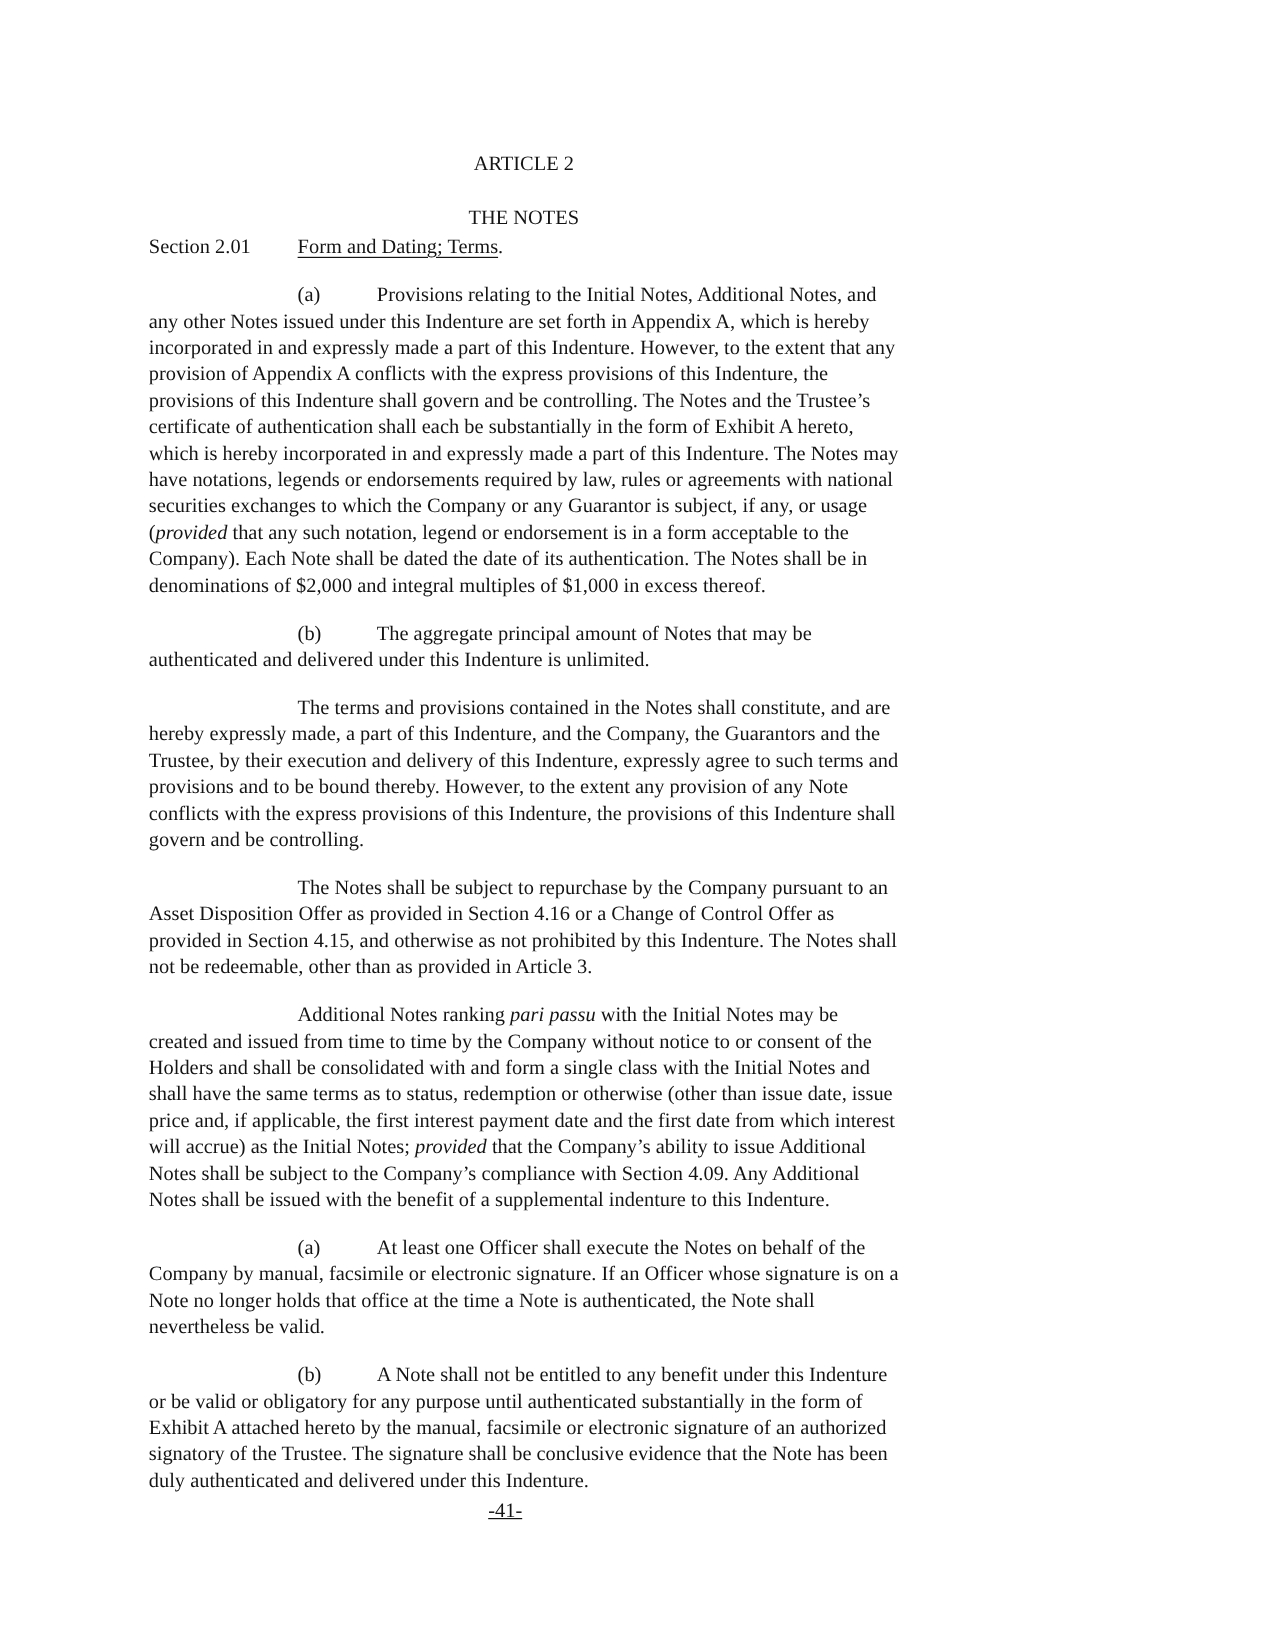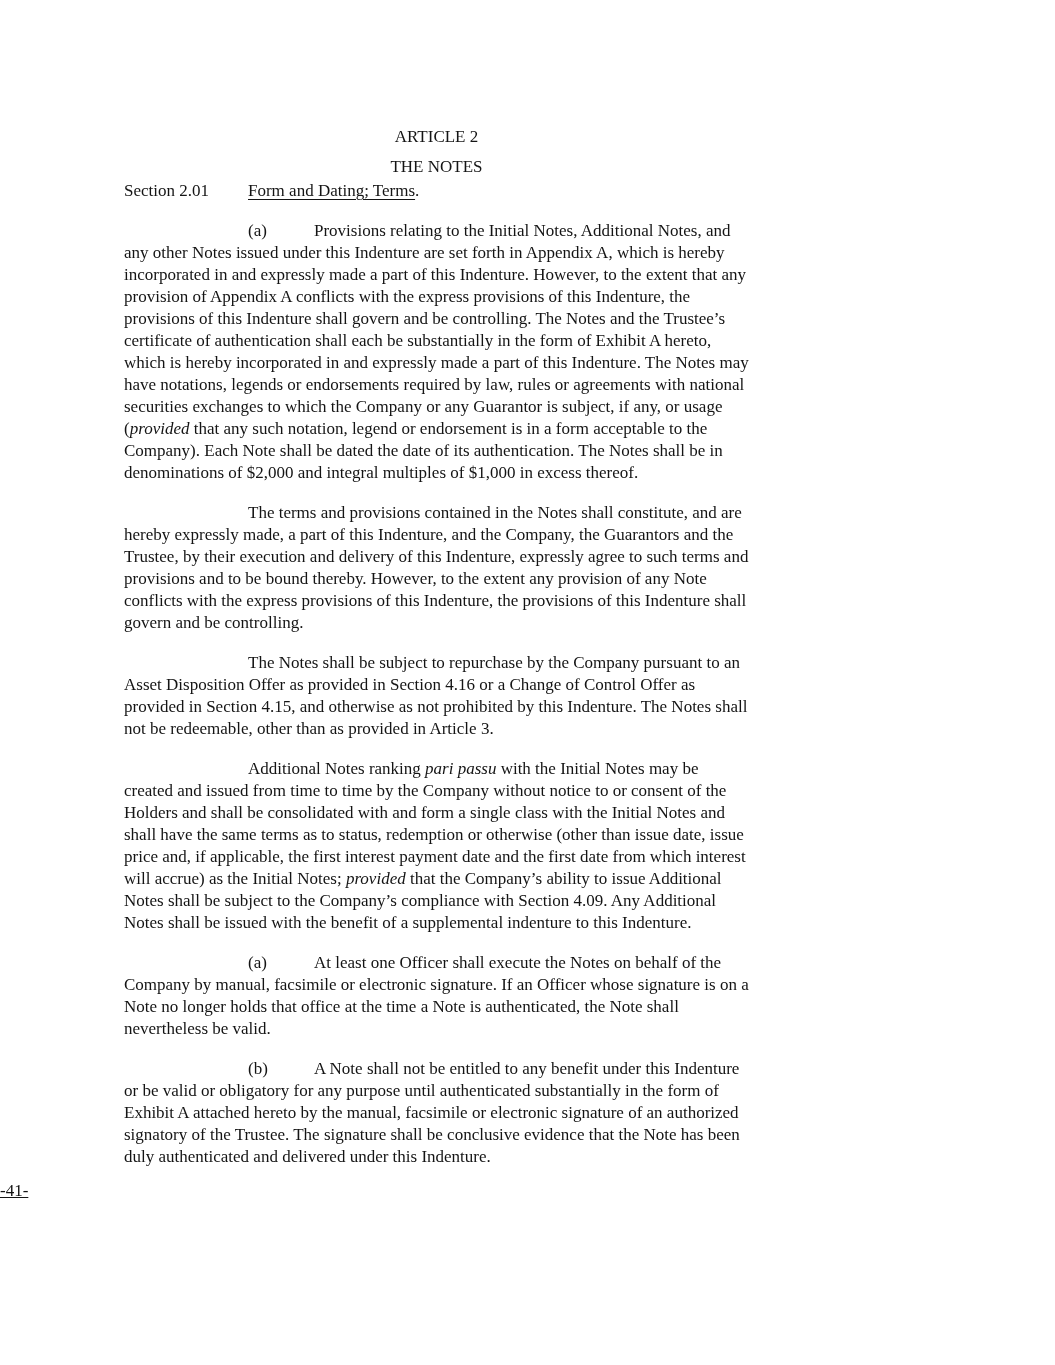--- a/index.html
+++ b/index.html
@@ -10,49 +10,50 @@
     height: 1365px;
     background: #ffffff;
     color: #141414;
     font-family: "Liberation Serif", "DejaVu Serif", serif;
     font-size: 17px;
     line-height: 22px;
     padding: 126px 93px 0 124px;
     overflow: hidden;
   }
   .heading { text-align: center; }
-  .heading + .heading { margin-top: 8px; }
+  .heading + .heading { margin-top: 23px; }
   .section-heading { margin-top: 2px; }
   .sec-num { display: inline-block; width: 124px; }
   .sec-title { text-decoration: underline; text-underline-offset: 3px; }
   .para { margin-top: 18px; text-indent: 124px; text-align: left; }
   .para.no-label { }
   .plabel { display: inline-block; width: 66px; text-indent: 0; }
   .footer {
     position: absolute;
-    top: 1180px;
+    top: 1248px;
     left: 0;
     right: 0;
-    text-align: left;
+    text-align: center;
     text-decoration: underline;
   }
   i { font-style: italic; }
 </style>
 </head>
 <body>
 
 <div class="page">
 
   <p class="heading">ARTICLE 2</p>
   <p class="heading">THE NOTES</p>
 
   <p class="section-heading"><span class="sec-num">Section 2.01</span><span class="sec-title">Form and Dating; Terms</span><span>.</span></p>
 
   <p class="para"><span class="plabel">(a)</span><span>Provisions relating to the Initial Notes, Additional Notes, and any other Notes issued under this Indenture are set forth in Appendix A, which is hereby incorporated in and expressly made a part of this Indenture. However, to the extent that any provision of Appendix A conflicts with the express provisions of this Indenture, the provisions of this Indenture shall govern and be controlling. The Notes and the Trustee’s certificate of authentication shall each be substantially in the form of Exhibit A hereto, which is hereby incorporated in and expressly made a part of this Indenture. The Notes may have notations, legends or endorsements required by law, rules or agreements with national securities exchanges to which the Company or any Guarantor is subject, if any, or usage (</span><i>provided</i><span> that any such notation, legend or endorsement is in a form acceptable to the Company). Each Note shall be dated the date of its authentication. The Notes shall be in denominations of $2,000 and integral multiples of $1,000 in excess thereof.</span></p>
 
+  <p class="para"><span class="plabel">(b)</span><span>The aggregate principal amount of Notes that may be authenticated and delivered under this Indenture is unlimited.</span></p>
 
   <p class="para no-label"><span>The terms and provisions contained in the Notes shall constitute, and are hereby expressly made, a part of this Indenture, and the Company, the Guarantors and the Trustee, by their execution and delivery of this Indenture, expressly agree to such terms and provisions and to be bound thereby. However, to the extent any provision of any Note conflicts with the express provisions of this Indenture, the provisions of this Indenture shall govern and be controlling.</span></p>
 
   <p class="para no-label"><span>The Notes shall be subject to repurchase by the Company pursuant to an Asset Disposition Offer as provided in Section 4.16 or a Change of Control Offer as provided in Section 4.15, and otherwise as not prohibited by this Indenture. The Notes shall not be redeemable, other than as provided in Article 3.</span></p>
 
   <p class="para no-label"><span>Additional Notes ranking </span><i>pari passu</i><span> with the Initial Notes may be created and issued from time to time by the Company without notice to or consent of the Holders and shall be consolidated with and form a single class with the Initial Notes and shall have the same terms as to status, redemption or otherwise (other than issue date, issue price and, if applicable, the first interest payment date and the first date from which interest will accrue) as the Initial Notes; </span><i>provided</i><span> that the Company’s ability to issue Additional Notes shall be subject to the Company’s compliance with Section 4.09. Any Additional Notes shall be issued with the benefit of a supplemental indenture to this Indenture.</span></p>
 
 
   <p class="para"><span class="plabel">(a)</span><span>At least one Officer shall execute the Notes on behalf of the Company by manual, facsimile or electronic signature. If an Officer whose signature is on a Note no longer holds that office at the time a Note is authenticated, the Note shall nevertheless be valid.</span></p>
 

